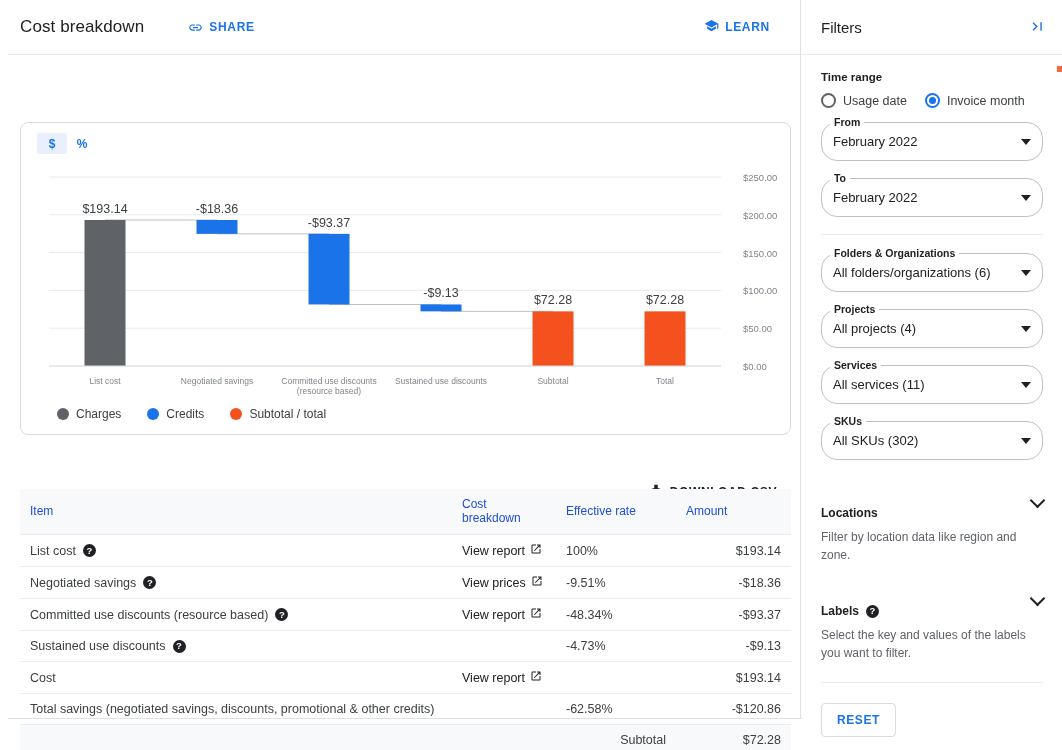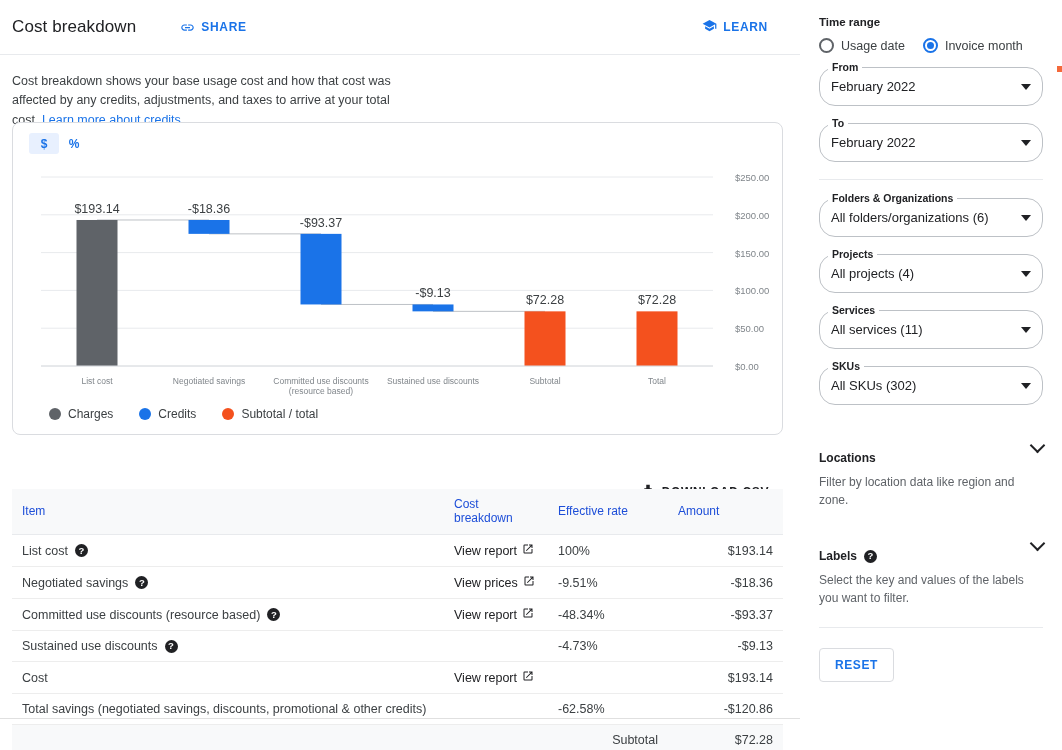--- a/index.html
+++ b/index.html
@@ -4,21 +4,21 @@
 <style>
   * { box-sizing: border-box; }
   html, body {
     margin: 0; padding: 0;
     width: 1062px; height: 750px;
     background: #ffffff;
     font-family: "Liberation Sans", sans-serif;
     color: #202124;
     overflow: hidden;
   }
-  #app { position: relative; width: 1062px; height: 750px; display: flex; }
+  #app { position: relative; width: 1062px; height: 750px; display: flex; padding-left: 8px; }
 
   
   #main { width: 800px; height: 750px; position: relative; background:#fff; }
 
   #topbar {
     height: 55px; display: flex; align-items: center;
     border-bottom: 1px solid #e8eaed; padding: 0 14px 0 12px;
   }
   #page-title { font-size: 17px; color: #202124; letter-spacing: .1px; }
   .share-btn {
@@ -193,21 +193,20 @@
       <div class="learn-btn">
         <span>
           <svg width="15" height="15" viewBox="0 0 24 24" fill="#1a73e8">
               <path d="M12 3L1 9l11 6 9-4.91V17h2V9L12 3zM5 13.18v4L12 21l7-3.82v-4L12 17l-7-3.82z"></path>
             </svg>
         </span>
         <span>LEARN</span>
       </div>
     </div>
 
-    <div id="desc"><span>Cost breakdown shows your base usage cost and how that cost was affected by any credits, adjustments, and taxes to arrive at your total cost. </span><a href="#">Learn more about credits</a></div>
 
     <div id="chart-card">
 
       <div id="unit-toggle">
         <div class="unit-btn active">$</div>
         <div class="unit-btn">%</div>
       </div>
 
       <div id="plot">
         <svg id="plot-svg" width="771" height="240">
@@ -393,20 +392,28 @@
           </tr>
         </tbody>
     </table>
 
     <div id="bottom-rule"></div>
   </div>
 
   <div id="vdivide"></div>
 
   <div id="filters">
+    <div id="filters-head">
+      <div id="filters-title">Filters</div>
+      <div class="collapse-ic">
+        <svg width="17" height="17" viewBox="0 0 24 24" fill="#1a73e8">
+            <path d="M6.41 6L5 7.41 9.58 12 5 16.59 6.41 18l6-6-6-6zM16 6h2v12h-2V6z"></path>
+          </svg>
+      </div>
+    </div>
 
     <div id="filters-body">
       <div class="f-section-label">Time range</div>
 
       <div class="radio-row">
         <div class="radio-opt">
           <span class="radio"></span>
           <span>Usage date</span>
         </div>
         <div class="radio-opt" style="margin-left:9px">

